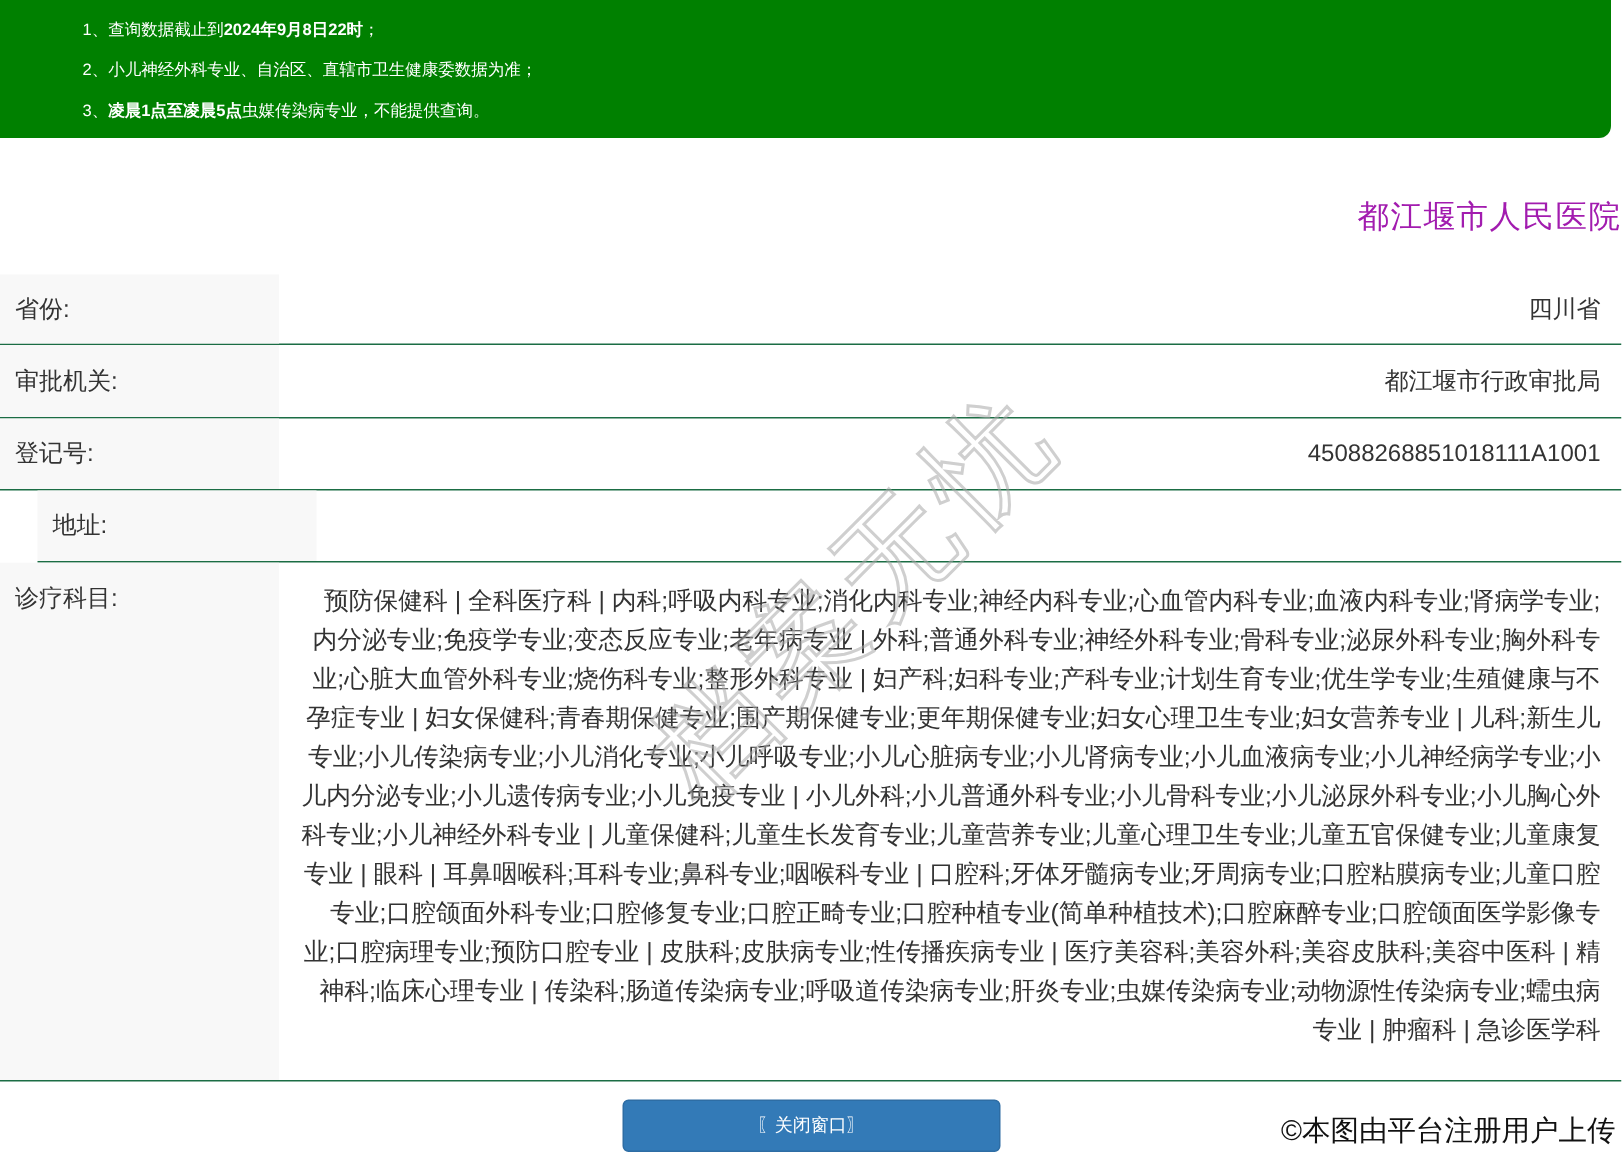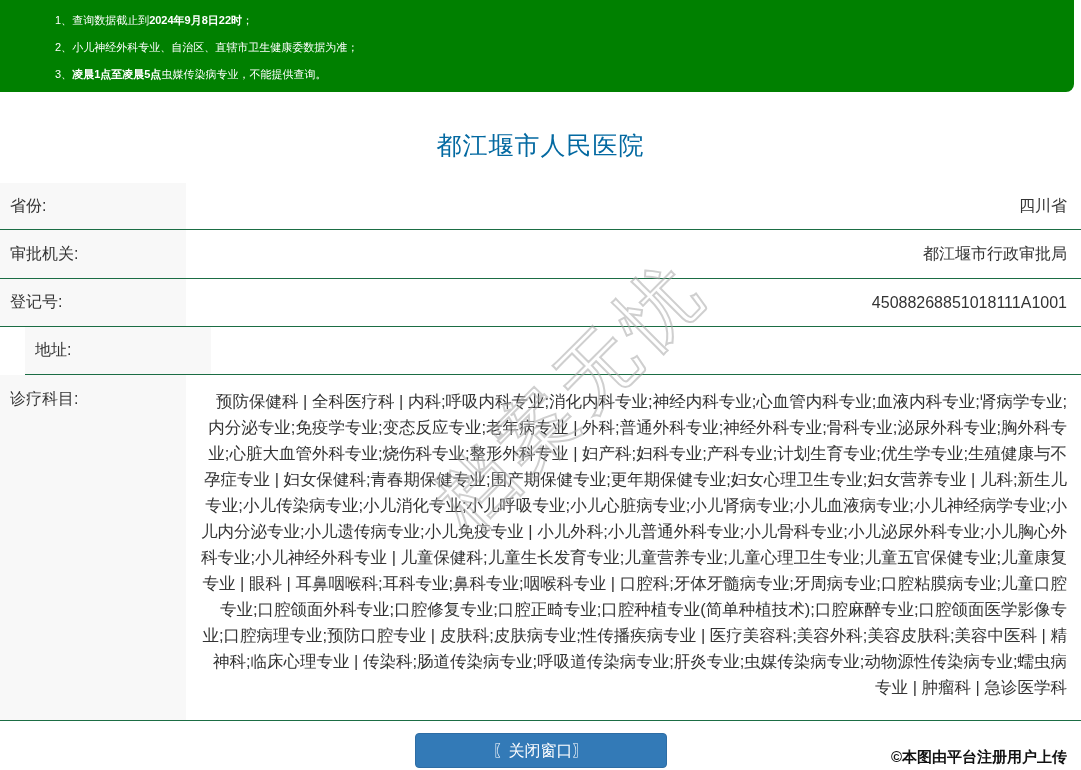--- a/index.html
+++ b/index.html
@@ -21,24 +21,24 @@
     border-radius: 0 0 8px 0;
     font-size: 11px;
     line-height: 27px;
   }
   .banner .notice { white-space: nowrap; }
   .banner .b { font-weight: bold; }
 
   
   .page-title {
     margin-top: 36px;
-    text-align: center;
-    font-size: 25px;
+    text-align: right;
+    font-size: 21px;
     font-weight: 400;
-    color: #0369a1;
+    color: #a21caf;
     letter-spacing: 1px;
     height: 34px;
     line-height: 34px;
   }
 
   
   .info-table { margin-top: 21px; width: 1081px; }
   .info-row {
     display: flex;
     align-items: center;
@@ -97,31 +97,31 @@
     text-align: center;
   }
   .close-button {
     display: inline-block;
     width: 252px;
     height: 35px;
     background: #337ab7;
     border: 1px solid #2e6da4;
     border-radius: 4px;
     color: #ffffff;
-    font-size: 16px;
+    font-size: 12px;
     font-family: "Liberation Sans", "DejaVu Sans", sans-serif;
     cursor: pointer;
     line-height: 33px;
   }
   .credit {
     position: absolute;
-    right: 14px;
+    right: 4px;
     bottom: 3px;
-    font-size: 15px;
-    font-weight: bold;
+    font-size: 19px;
+    font-weight: normal;
     color: #111111;
     text-shadow: 1px 1px 0 #ffffff, -1px -1px 0 #ffffff, 1px -1px 0 #ffffff, -1px 1px 0 #ffffff;
   }
 </style>
 </head>
 <body>
 
 <div class="banner">
   <div class="notice"><span>1、</span><span>查询数据截止到</span><span class="b">2024年9月8日22时</span><span>；</span></div>
   <div class="notice"><span>2、</span><span>小儿神经外科专业、自治区、直辖市卫生健康委数据为准；</span><span class="b"></span><span></span></div>

